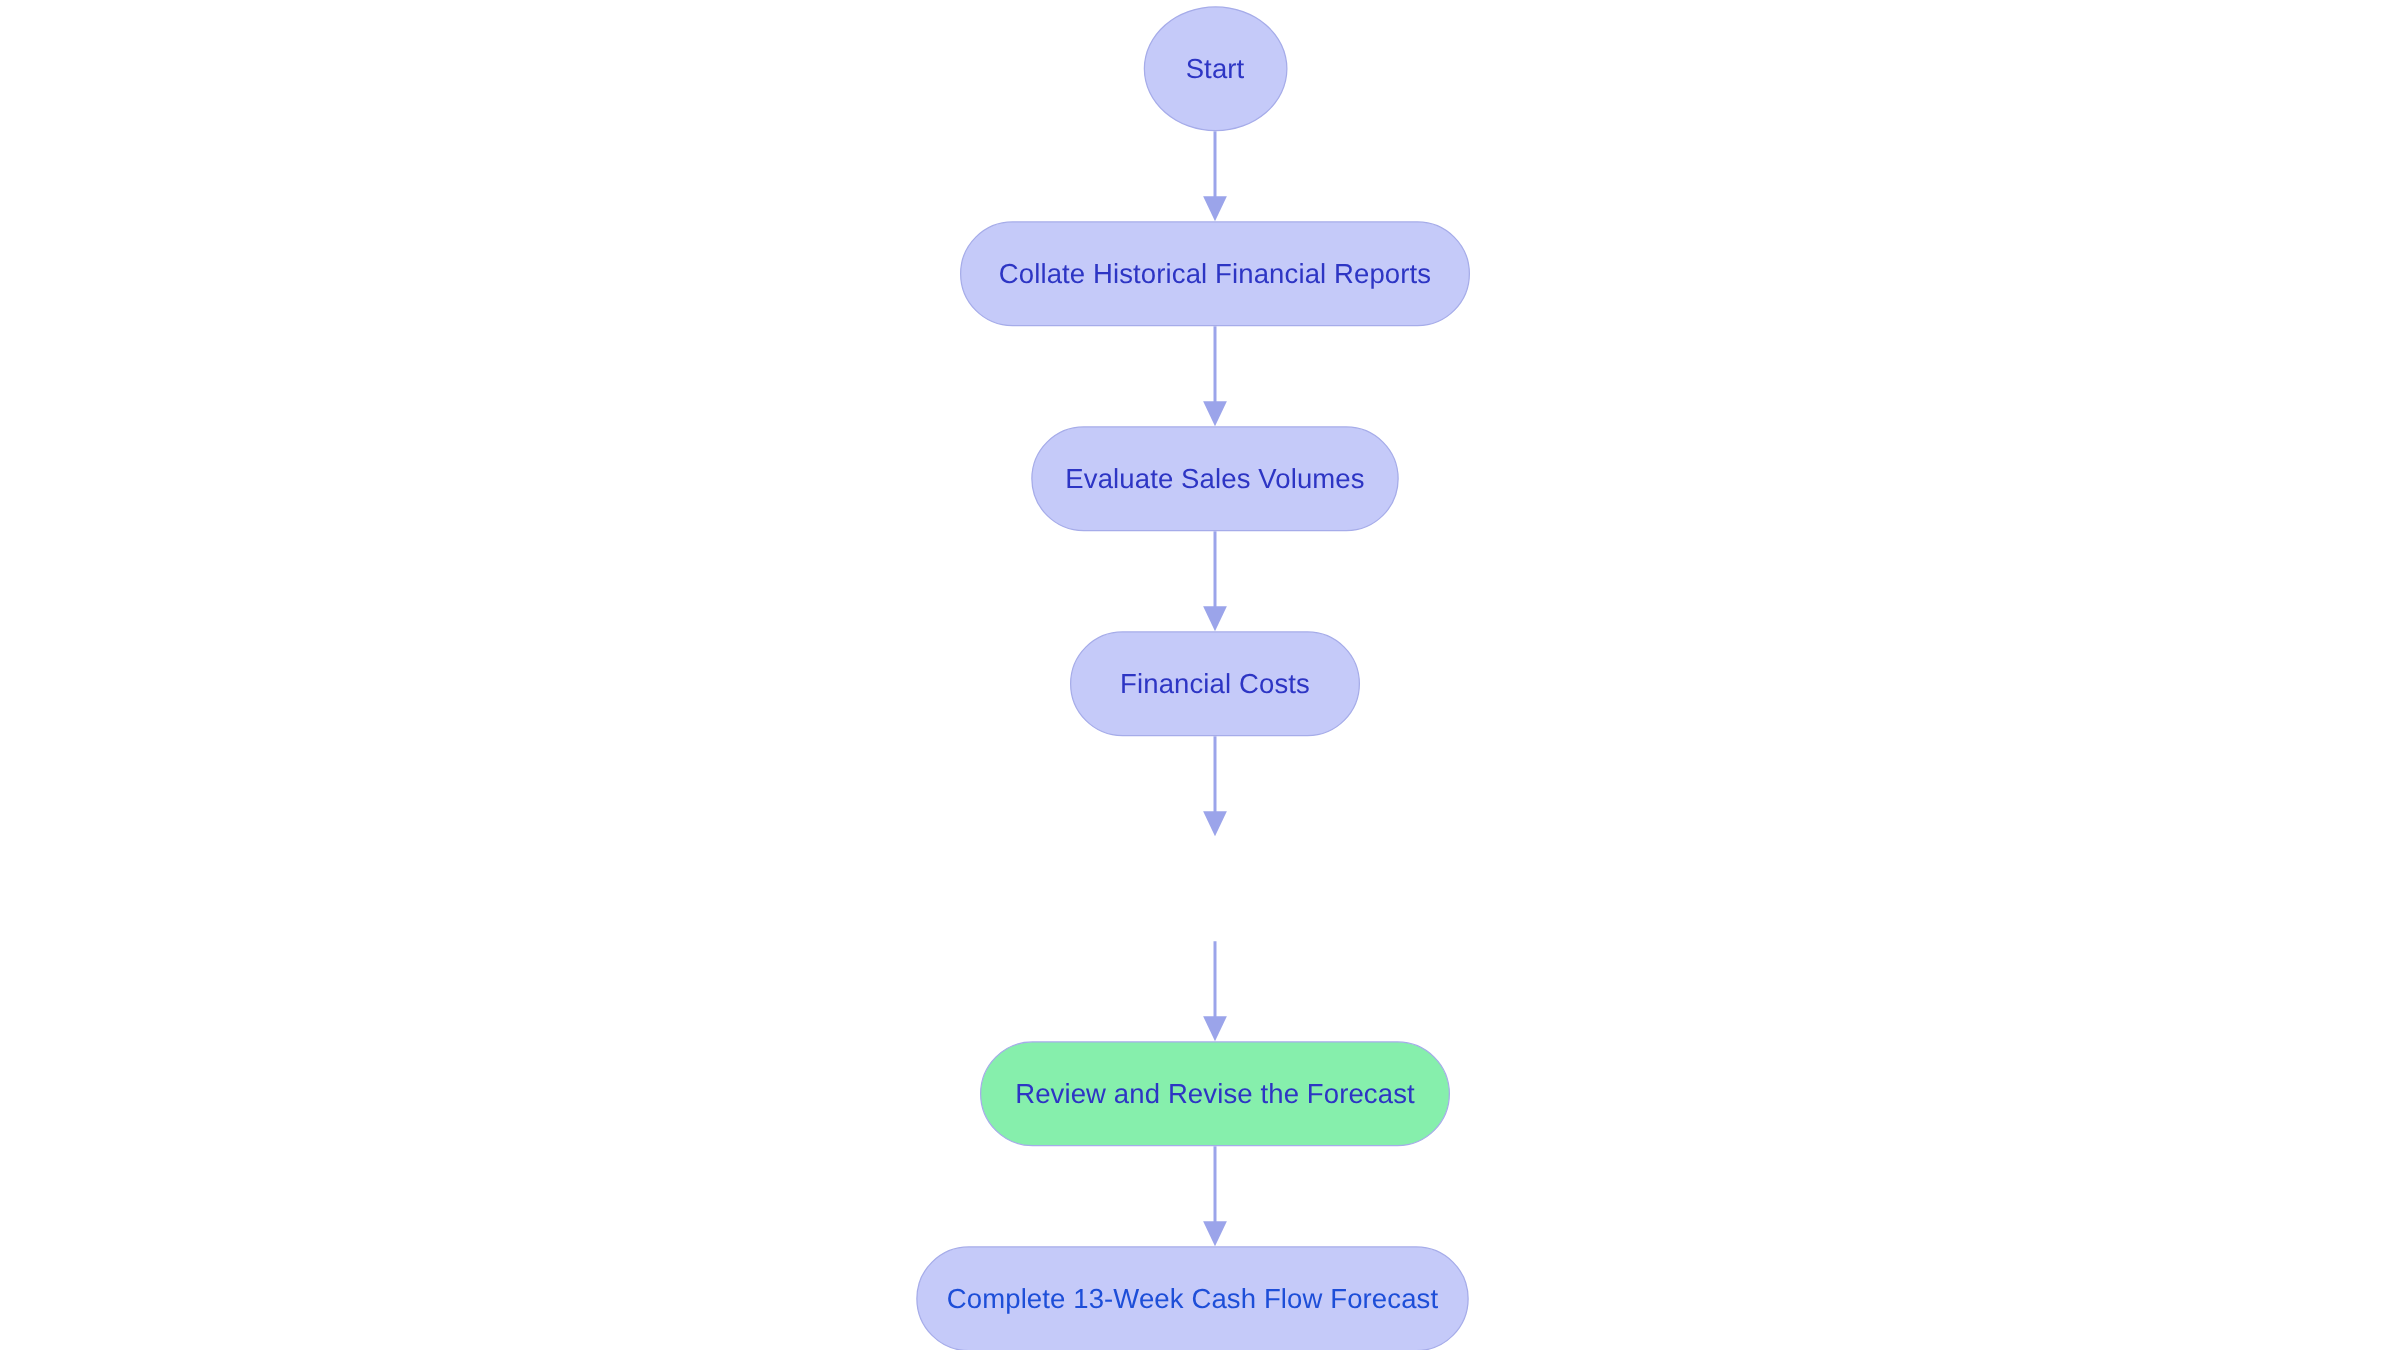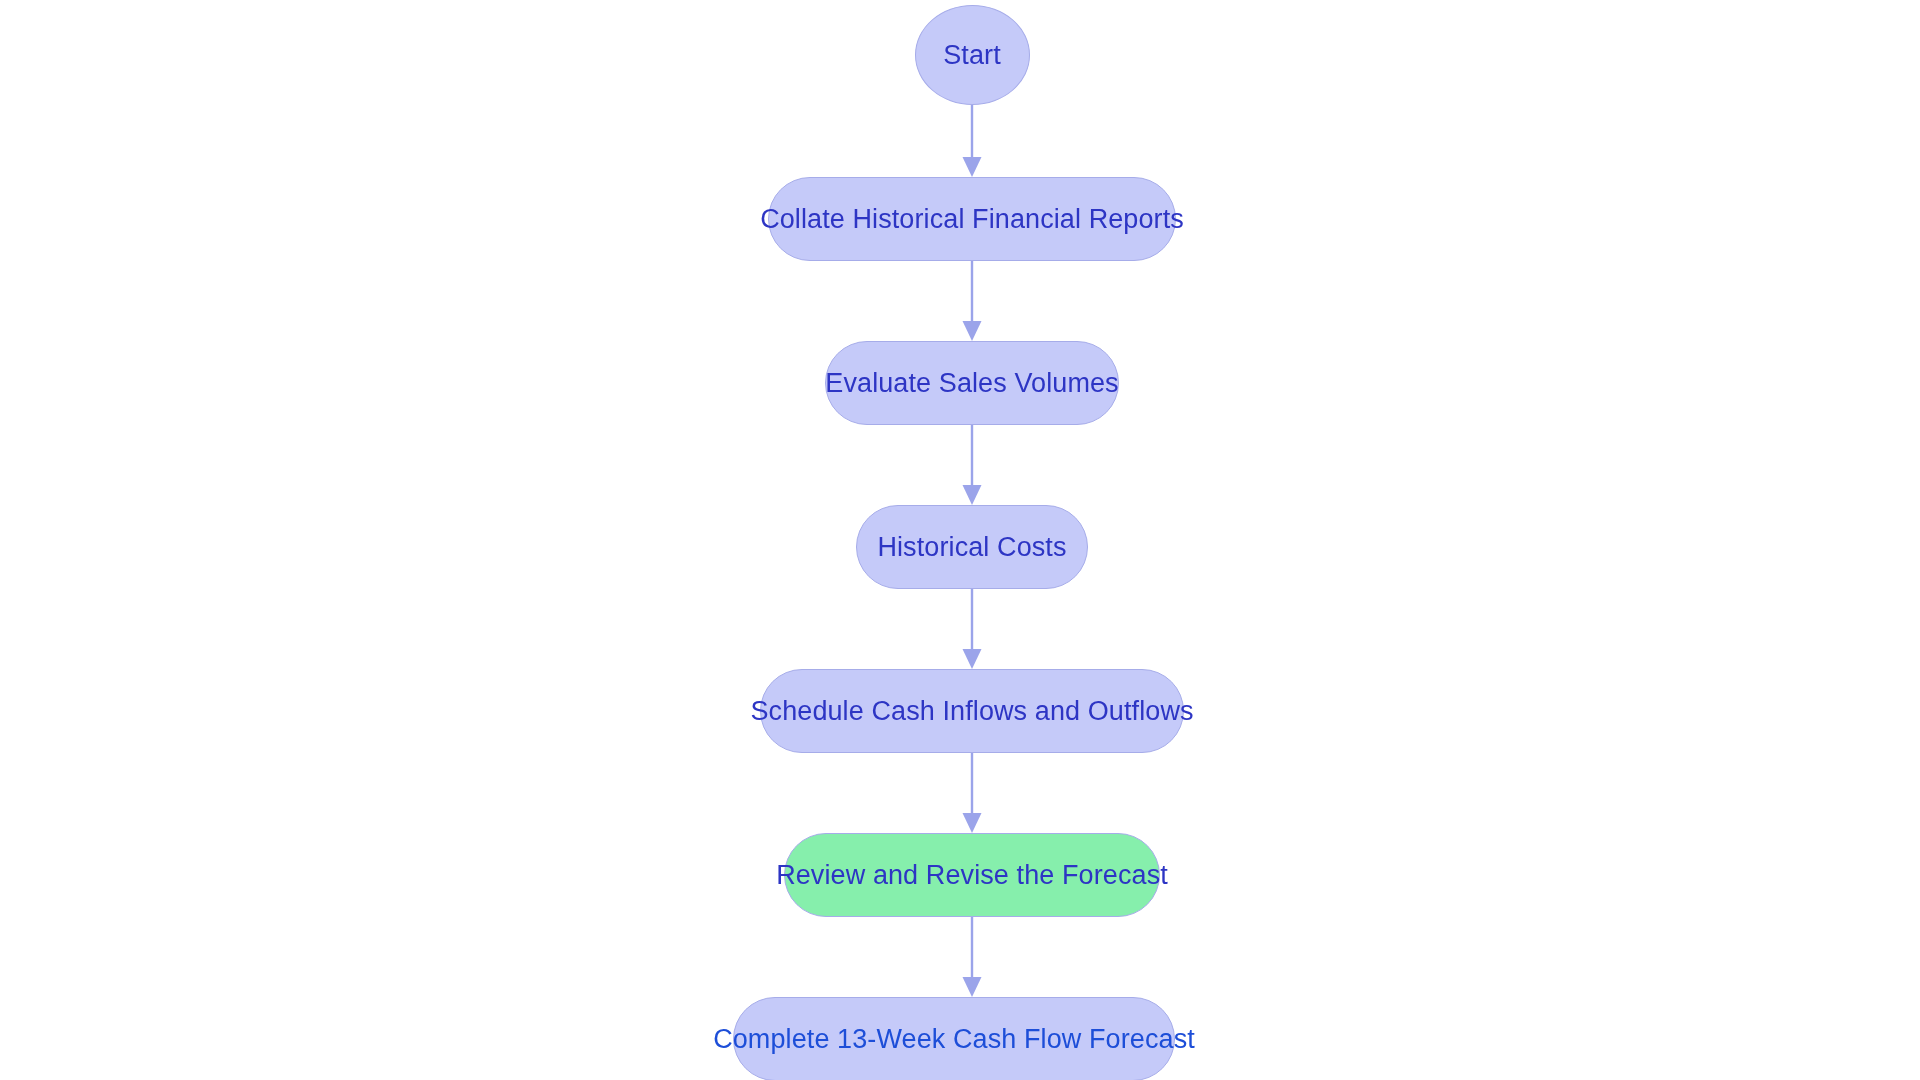--- a/index.html
+++ b/index.html
@@ -30,21 +30,21 @@
   }
   .node {
     position: absolute;
     box-sizing: border-box;
     display: flex;
     align-items: center;
     justify-content: center;
     background: #c5caf9;
     border: 1.4px solid #a6ace9;
     color: #2d35c4;
-    font-size: 27px;
+    font-size: 22px;
     font-weight: 400;
     letter-spacing: 0.1px;
     white-space: nowrap;
     text-align: center;
   }
   .node.stadium {
     border-radius: 9999px;
   }
   .node.ellipse {
     border-radius: 50%;
@@ -80,26 +80,23 @@
 
   <div class="node stadium" id="node-collate" style="left: 768px; top: 177px; width: 408px; height: 84px; background: rgb(197, 202, 249); border-color: rgb(166, 172, 233); color: rgb(45, 53, 196); align-items: center;">
     <span class="node-label">Collate Historical Financial Reports</span>
   </div>
 
   <div class="node stadium" id="node-evaluate" style="left: 825px; top: 341px; width: 294px; height: 84px; background: rgb(197, 202, 249); border-color: rgb(166, 172, 233); color: rgb(45, 53, 196); align-items: center;">
     <span class="node-label">Evaluate Sales Volumes</span>
   </div>
 
   <div class="node stadium" id="node-categorize" style="left: 856px; top: 505px; width: 232px; height: 84px; background: rgb(197, 202, 249); border-color: rgb(166, 172, 233); color: rgb(45, 53, 196);">
-    <span class="node-label">Historical Costs</span>
+    <span class="node-label">Financial Costs</span>
   </div>
 
-  <div class="node stadium" id="node-schedule" style="left: 760px; top: 669px; width: 424px; height: 84px; background: rgb(197, 202, 249); border-color: rgb(166, 172, 233); color: rgb(45, 53, 196);">
-    <span class="node-label">Schedule Cash Inflows and Outflows</span>
-  </div>
 
   <div class="node stadium" id="node-review" style="left: 784px; top: 833px; width: 376px; height: 84px; background: #86efac; border-color: rgb(166, 172, 233); color: rgb(45, 53, 196);">
     <span class="node-label">Review and Revise the Forecast</span>
   </div>
 
   <div class="node stadium" id="node-complete" style="left: 733px; top: 997px; width: 442px; height: 84px; background: rgb(197, 202, 249); border-color: rgb(166, 172, 233); color: #1d4ed8;">
     <span class="node-label">Complete 13-Week Cash Flow Forecast</span>
   </div>
 
 </div>

